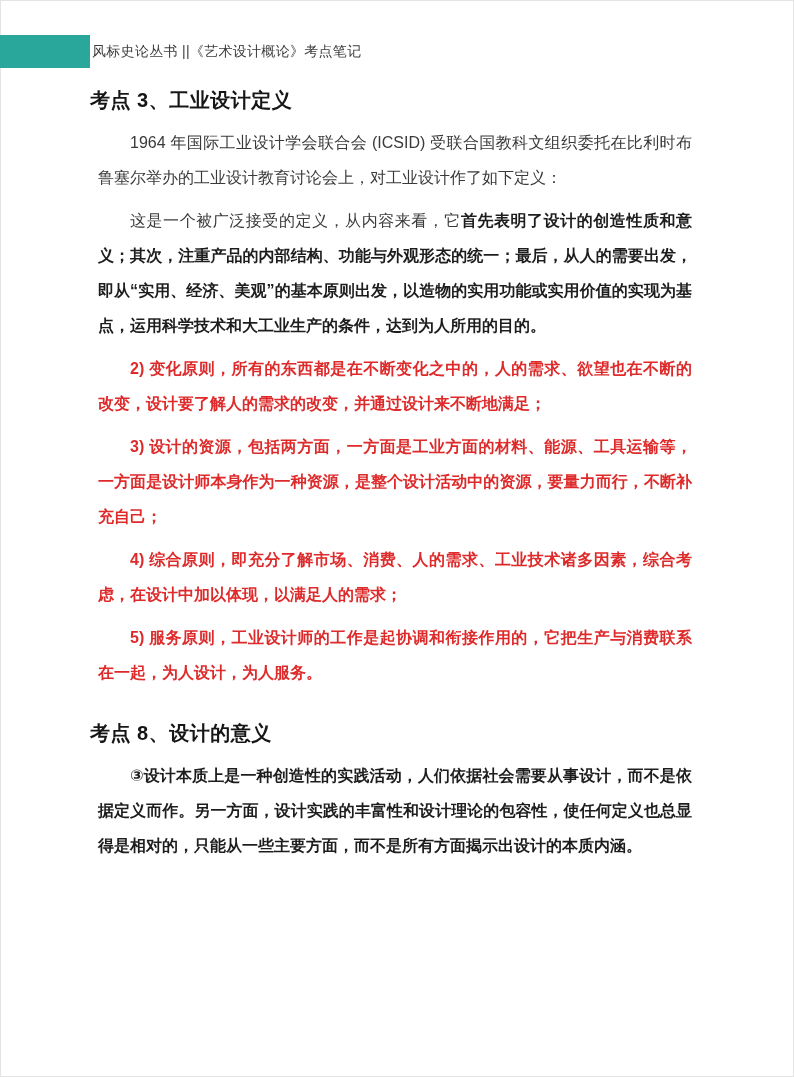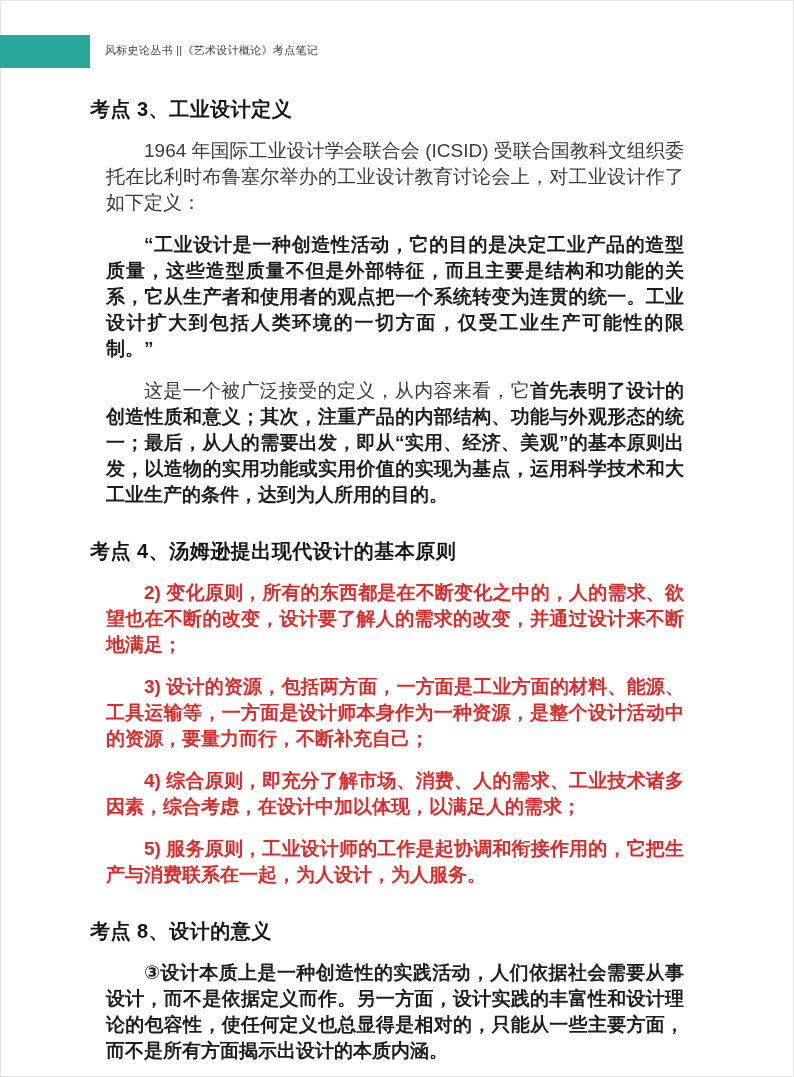--- a/index.html
+++ b/index.html
@@ -15,63 +15,61 @@
   }
   .page-header { position: relative; height: 68px; }
   .accent-bar {
     position: absolute;
     left: 0; top: 35px;
     width: 90px; height: 33px;
     background: var(--accent, #29a79b);
   }
   .header-title {
     position: absolute;
-    left: 105px; top: 43px;
-    font-size: 11px;
+    left: 92px; top: 43px;
+    font-size: 14px;
     color: #3d3d3d;
     letter-spacing: 0.3px;
     white-space: nowrap;
   }
   .doc {
     padding: 0 94px 0 90px;
   }
   .section-heading {
     font-size: 20px;
     font-weight: 700;
     color: #161616;
     letter-spacing: 0.5px;
     margin: 30px 0 12px 0;
     line-height: 26px;
   }
-  .doc .section-heading:first-child { margin-top: 28px; }
+  .doc .section-heading:first-child { margin-top: 19px; }
   .para {
-    font-size: 19px;
-    line-height: 26px;
+    font-size: 16px;
+    line-height: 35px;
     text-align: justify;
     text-justify: inter-ideograph;
     text-indent: 2em;
-    margin: 16px;
+    margin: 8px;
   }
   .run-n { font-weight: 400; color: #3a3a3a; }
   .run-b { font-weight: 700; color: #1d1d1d; }
   .run-r { font-weight: 700; color: var(--red, #de2a2a); }
 </style>
 </head>
 <body>
 
 <header class="page-header">
   <div class="accent-bar"></div>
   <div class="header-title">风标史论丛书 ||《艺术设计概论》考点笔记</div>
 </header>
 
 <main class="doc">
     <h2 class="section-heading">考点 3、工业设计定义</h2>
     <p class="para"><span class="run-n">1964 年国际工业设计学会联合会 (ICSID) 受联合国教科文组织委托在比利时布鲁塞尔举办的工业设计教育讨论会上，对工业设计作了如下定义：</span></p>
-    <p class="para"><span class="run-b">“工业设计是一种创造性活动，它的目的是决定工业产品的造型质量，这些造型质量不但是外部特征，而且主要是结构和功能的关系，它从生产者和使用者的观点把一个系统转变为连贯的统一。工业设计扩大到包括人类环境的一切方面，仅受工业生产可能性的限制。”</span></p>
     <p class="para"><span class="run-n">这是一个被广泛接受的定义，从内容来看，它</span><span class="run-b">首先表明了设计的创造性质和意义；其次，注重产品的内部结构、功能与外观形态的统一；最后，从人的需要出发，即从“实用、经济、美观”的基本原则出发，以造物的实用功能或实用价值的实现为基点，运用科学技术和大工业生产的条件，达到为人所用的目的。</span></p>
-    <h2 class="section-heading">考点 4、汤姆逊提出现代设计的基本原则</h2>
     <p class="para"><span class="run-r">2) 变化原则，所有的东西都是在不断变化之中的，人的需求、欲望也在不断的改变，设计要了解人的需求的改变，并通过设计来不断地满足；</span></p>
     <p class="para"><span class="run-r">3) 设计的资源，包括两方面，一方面是工业方面的材料、能源、工具运输等，一方面是设计师本身作为一种资源，是整个设计活动中的资源，要量力而行，不断补充自己；</span></p>
     <p class="para"><span class="run-r">4) 综合原则，即充分了解市场、消费、人的需求、工业技术诸多因素，综合考虑，在设计中加以体现，以满足人的需求；</span></p>
     <p class="para"><span class="run-r">5) 服务原则，工业设计师的工作是起协调和衔接作用的，它把生产与消费联系在一起，为人设计，为人服务。</span></p>
     <h2 class="section-heading">考点 8、设计的意义</h2>
     <p class="para"><span class="run-b">③设计本质上是一种创造性的实践活动，人们依据社会需要从事设计，而不是依据定义而作。另一方面，设计实践的丰富性和设计理论的包容性，使任何定义也总显得是相对的，只能从一些主要方面，而不是所有方面揭示出设计的本质内涵。</span></p>
   </main>
 
 </body></html>

